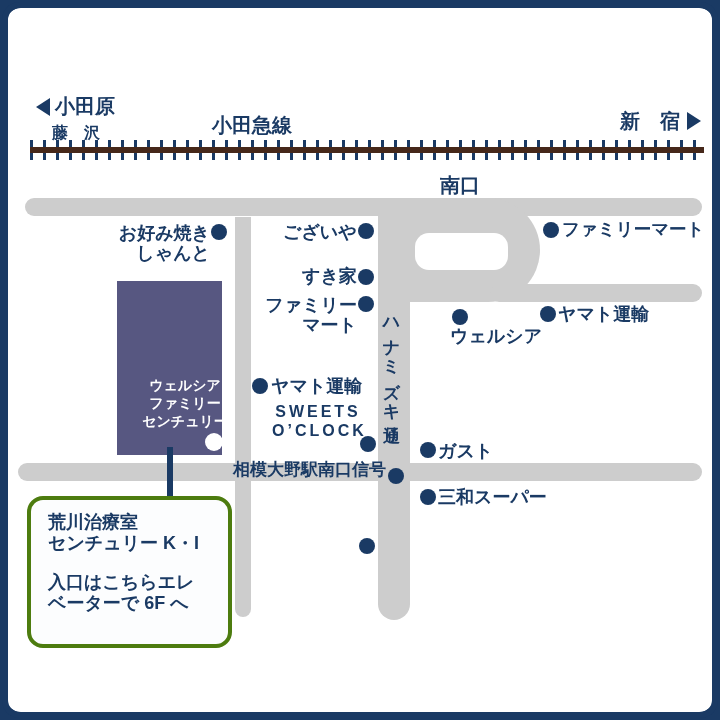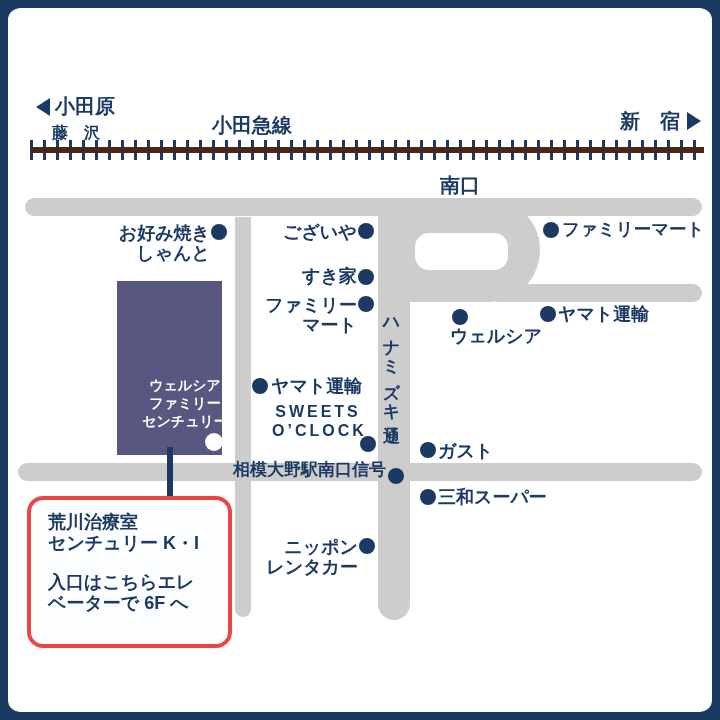--- a/index.html
+++ b/index.html
@@ -24,21 +24,21 @@
   .station{position:absolute;left:376px;top:131px;width:174px;height:39px;background:#ffffff;
     border:3px solid #1a3a64;box-sizing:border-box;z-index:5;display:flex;align-items:center;
     justify-content:center;color:#1a3a64;font-weight:700;font-size:20px;letter-spacing:2px;}
   .building{position:absolute;left:117px;top:281px;width:105px;height:174px;background:#575781;z-index:3;}
   .bldg-text{position:absolute;left:135px;top:376px;width:100px;text-align:center;color:#ffffff;
     font-weight:700;font-size:14px;line-height:18px;z-index:4;white-space:nowrap;}
   .wdot{position:absolute;left:205px;top:433px;width:18px;height:18px;border-radius:50%;
     background:#ffffff;z-index:4;}
   .leader{position:absolute;left:167px;top:447px;width:6px;height:56px;background:#1a3a64;z-index:5;}
   .callout{position:absolute;left:27px;top:496px;width:205px;height:152px;box-sizing:border-box;
-    background:#fcfdfe;border:4px solid #ef4444;border-radius:16px;z-index:20;
+    background:#fcfdfe;border:4px solid #4d7c0f;border-radius:16px;z-index:20;
     padding:12px 0 0 17px;color:#1a3a64;font-weight:700;font-size:18px;line-height:21px;}
   .callout .note{margin-top:18px;}
   .vtext{position:absolute;left:383px;top:306px;writing-mode:vertical-rl;color:#1a3a64;
     font-weight:700;font-size:17px;letter-spacing:2px;line-height:1;z-index:10;white-space:nowrap;}
   .sweets{position:absolute;left:272px;top:402px;width:92px;text-align:center;color:#1a3a64;
     font-weight:600;font-size:16px;letter-spacing:3px;line-height:19px;z-index:10;white-space:nowrap;}
   .ralign{text-align:right;}
 </style>
 </head>
 <body>
@@ -105,24 +105,20 @@
 
   <div class="dot" style="left:420px;top:442px;"></div>
   <div class="lbl" style="left:438px;top:442px;">ガスト</div>
 
   <div class="lbl" style="left:233px;top:461px;font-size:17px;">相模大野駅南口信号</div>
   <div class="dot" style="left:388px;top:468px;"></div>
 
   <div class="dot" style="left:420px;top:489px;"></div>
   <div class="lbl" style="left:438px;top:488px;">三和スーパー</div>
 
-  <div class="lbl lines ralign" style="right:362px;top:538px;">
-    <div>ニッポン</div>
-    <div>レンタカー</div>
-  </div>
   <div class="dot" style="left:359px;top:538px;"></div>
 
   <div class="building"></div>
   <div class="bldg-text">
     <div>ウェルシア</div>
     <div>ファミリー</div>
     <div>センチュリー</div>
   </div>
   <div class="wdot"></div>
   <div class="leader"></div>

